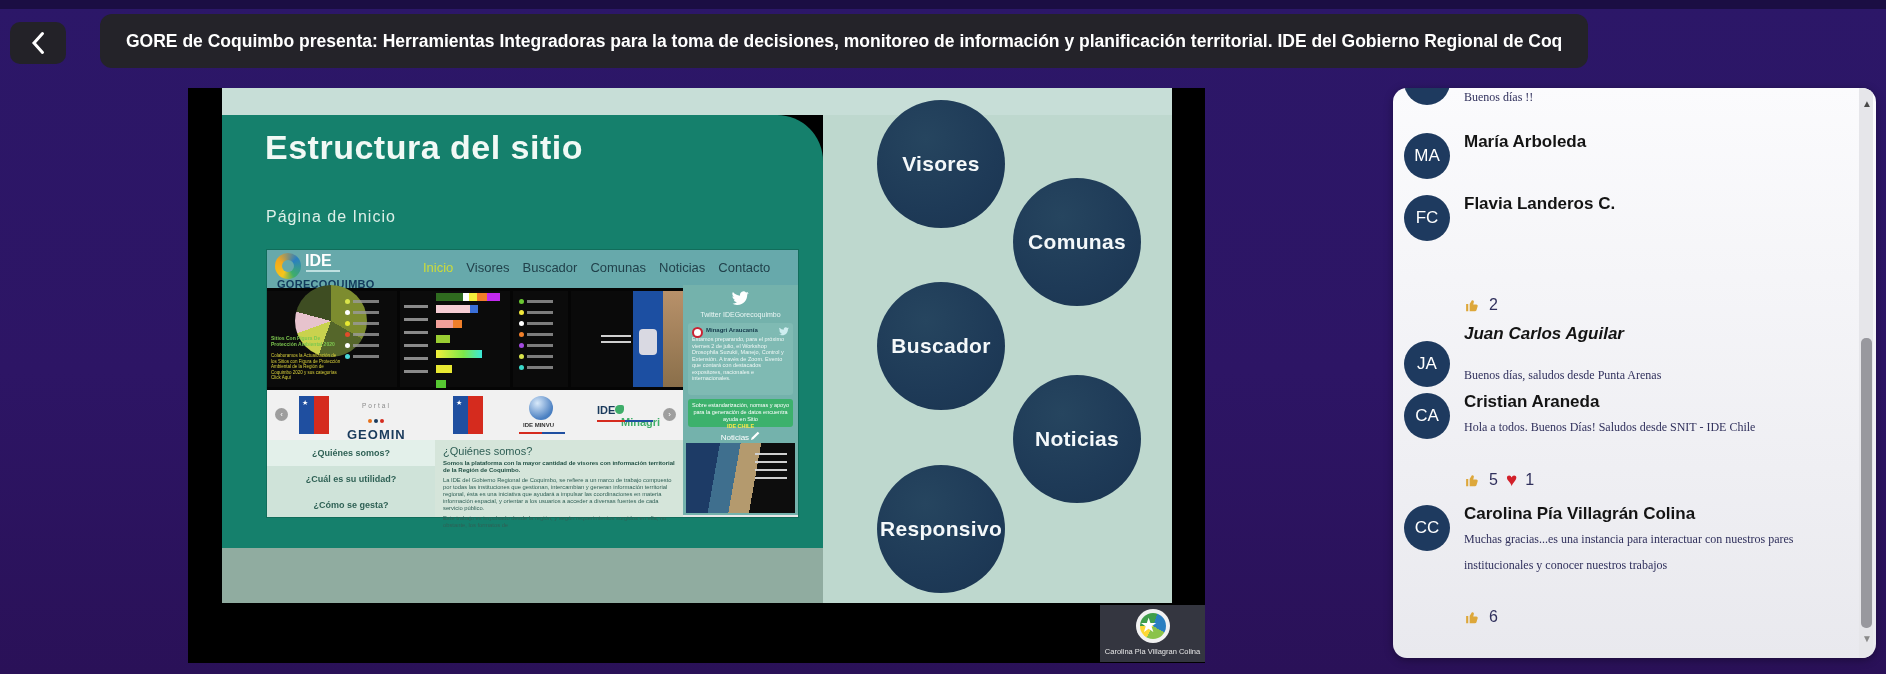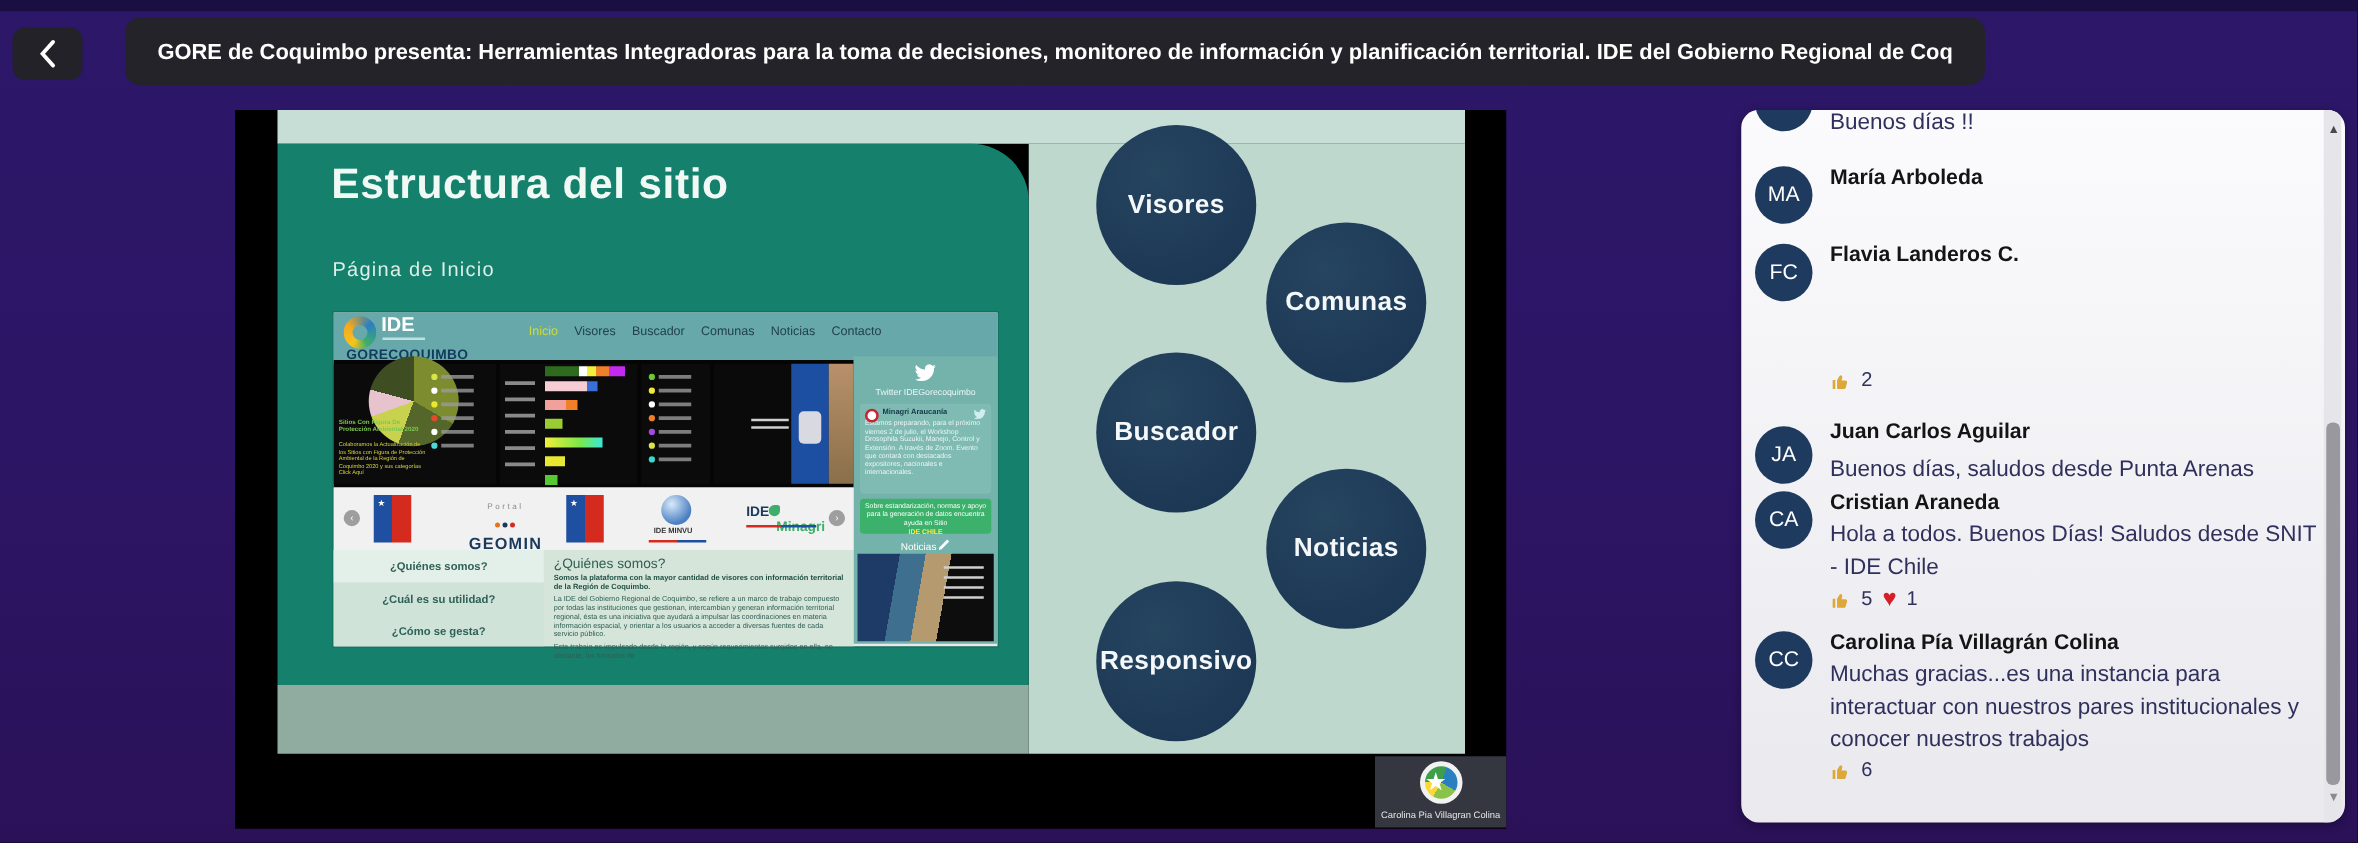--- a/index.html
+++ b/index.html
@@ -28,21 +28,21 @@
   
   .site{left:267px;top:250px;width:531px;height:267px;background:#e9e9e9;box-shadow:0 0 0 1px rgba(0,0,0,.15);}
   .site *{box-sizing:border-box;}
   .site .hdr{position:absolute;left:0;top:0;width:100%;height:38px;background:#67a9ab;}
   .logo-circle{position:absolute;left:8px;top:3px;width:26px;height:26px;border-radius:50%;
       background:conic-gradient(from 210deg,#f5c51c,#f5a81c 90deg,#2a7fc1 200deg,#3fae6a 300deg,#f5c51c 360deg);}
   .logo-circle i{position:absolute;left:7px;top:7px;width:12px;height:12px;border-radius:50%;background:#67a9ab;}
   .ide-txt{position:absolute;left:38px;top:2px;color:#fff;font-weight:bold;font-size:16px;}
   .ide-sub{position:absolute;left:39px;top:20px;width:34px;height:2px;background:#bfe0e0;}
   .gore-txt{position:absolute;left:10px;top:28px;color:#123a5c;font-weight:bold;font-size:11px;letter-spacing:.3px;}
-  .nav{position:absolute;left:156px;top:10px;display:flex;gap:13px;font-size:10px;color:#21414b;text-align:center;}
+  .nav{position:absolute;left:156px;top:10px;display:flex;gap:13px;font-size:13px;color:#21414b;text-align:center;}
   .nav .active{color:#cddc39;}
   .dash{position:absolute;left:0;top:38px;width:416px;height:102px;background:#050505;}
   .panel{position:absolute;background:#0b0b0b;top:3px;height:96px;}
   .pie{position:absolute;left:28px;top:-6px;width:72px;height:72px;border-radius:50%;
        background:conic-gradient(#7d8c2f 0 120deg,#55662a 120deg 200deg,#c9d24e 200deg 250deg,#e7c3cd 250deg 285deg,#3e4d22 285deg 360deg);}
   .tinytitle{position:absolute;left:4px;top:44px;width:70px;color:#7ec850;font-weight:bold;font-size:5px;line-height:6px;}
   .tinybody{position:absolute;left:4px;top:62px;width:70px;color:#d8cf3a;font-size:4.5px;line-height:5.5px;}
   .leg{position:absolute;display:flex;flex-direction:column;gap:6px;}
   .leg .li{display:flex;align-items:center;gap:3px;}
   .leg .d{width:5px;height:5px;border-radius:50%;}
@@ -103,21 +103,21 @@
   .camlogo i{position:absolute;left:4px;top:4px;width:26px;height:26px;border-radius:50%;
      background:conic-gradient(from 20deg,#2a7fc1 0 100deg,#8bc34a 100deg 190deg,#fdd835 190deg 250deg,#3f9e4a 250deg 360deg);}
   .camlogo b{position:absolute;left:5px;top:6px;color:#fff;font-size:17px;}
   .camname{position:absolute;left:0;top:42px;width:100%;text-align:center;color:#e6e6e6;font-size:7.5px;}
   
   .chat{left:1393px;top:88px;width:483px;height:570px;border-radius:14px;overflow:hidden;
         background:linear-gradient(180deg,#fbfbfd,#e9e9ee);box-shadow:0 2px 8px rgba(0,0,0,.35);}
   .av{position:absolute;left:11px;width:46px;height:46px;border-radius:50%;background:#1e3a5f;color:#fff;
       display:flex;align-items:center;justify-content:center;font-size:17px;}
   .cname{position:absolute;left:71px;color:#141414;font-weight:bold;font-size:17px;}
-  .cmsg{position:absolute;left:71px;width:392px;color:#30305c;font-size:18px;line-height:26px;}
+  .cmsg{position:absolute;left:71px;width:392px;color:#30305c;font-size:12px;line-height:26px;font-family:Liberation Serif, serif;}
   .react{position:absolute;left:71px;display:flex;align-items:center;gap:8px;color:#30305c;font-size:16px;}
   .react .heart{color:#d2202a;font-size:19px;line-height:16px;}
   .sb-track{position:absolute;right:3px;top:0;width:14px;height:570px;background:#e6e6ea;}
   .sb-up{position:absolute;right:4px;top:10px;color:#4a4a4a;font-size:10px;}
   .sb-dn{position:absolute;right:4px;top:545px;color:#8a8a8a;font-size:10px;}
   .sb-thumb{position:absolute;right:4px;top:250px;width:11px;height:290px;background:#98989e;border-radius:5px;}
 </style>
 </head>
 <body>
 
@@ -254,21 +254,21 @@
             <i></i>
           </span>
       </div>
     </div>
 
     <div class="logorow">
       <span class="carr" style="left:8px;">‹</span>
       <span class="flag" style="left:32px;">
           <i>★</i>
         </span>
-      <div class="geomin" style="left:108px;text-align:center;">
+      <div class="geomin" style="left:80px;text-align:center;">
         <div class="p">Portal</div>
         <div class="dots3"><i style="background:#e8711a"></i><i style="background:#1a3a5c"></i><i style="background:#d52b1e"></i></div>
         <div class="g">GEOMIN</div>
       </div>
       <span class="flag" style="left:186px;">
           <i>★</i>
         </span>
       <span class="globe" style="left:262px;"></span>
       <span class="minvu-t" style="left:256px;">IDE MINVU</span>
       <span class="redblue" style="left:252px;top:42px;width:46px;"></span>
@@ -368,21 +368,21 @@
     <div class="react" style="top:208px;">
       <svg width="17" height="17" viewBox="0 0 24 24">
           <path d="M3 10h3v10H3zM8 20h7.8c.9 0 1.7-.6 1.9-1.5l1.6-5.6c.3-1.2-.6-2.4-1.9-2.4H13l.9-3.6C14.2 5.6 13.3 4.5 12 4.5c-.4 0-.9.2-1.1.6L8 10v10z" fill="#dda73a"></path>
         </svg>
       <span>2</span>
     </div>
 
     <div class="av" style="top:253px;">
         <span>JA</span>
       </div>
-    <div class="cname" style="top:247px;">Juan Carlos Aguilar</div>
+    <div class="cname" style="top:236px;font-style:italic;">Juan Carlos Aguilar</div>
     <div class="cmsg" style="top:274px;">Buenos días, saludos desde Punta Arenas</div>
 
     <div class="av" style="top:305px;">
         <span>CA</span>
       </div>
     <div class="cname" style="top:304px;">Cristian Araneda</div>
     <div class="cmsg" style="top:326px;">Hola a todos. Buenos Días! Saludos desde SNIT - IDE Chile</div>
     <div class="react" style="top:383px;">
       <svg width="17" height="17" viewBox="0 0 24 24">
           <path d="M3 10h3v10H3zM8 20h7.8c.9 0 1.7-.6 1.9-1.5l1.6-5.6c.3-1.2-.6-2.4-1.9-2.4H13l.9-3.6C14.2 5.6 13.3 4.5 12 4.5c-.4 0-.9.2-1.1.6L8 10v10z" fill="#dda73a"></path>

